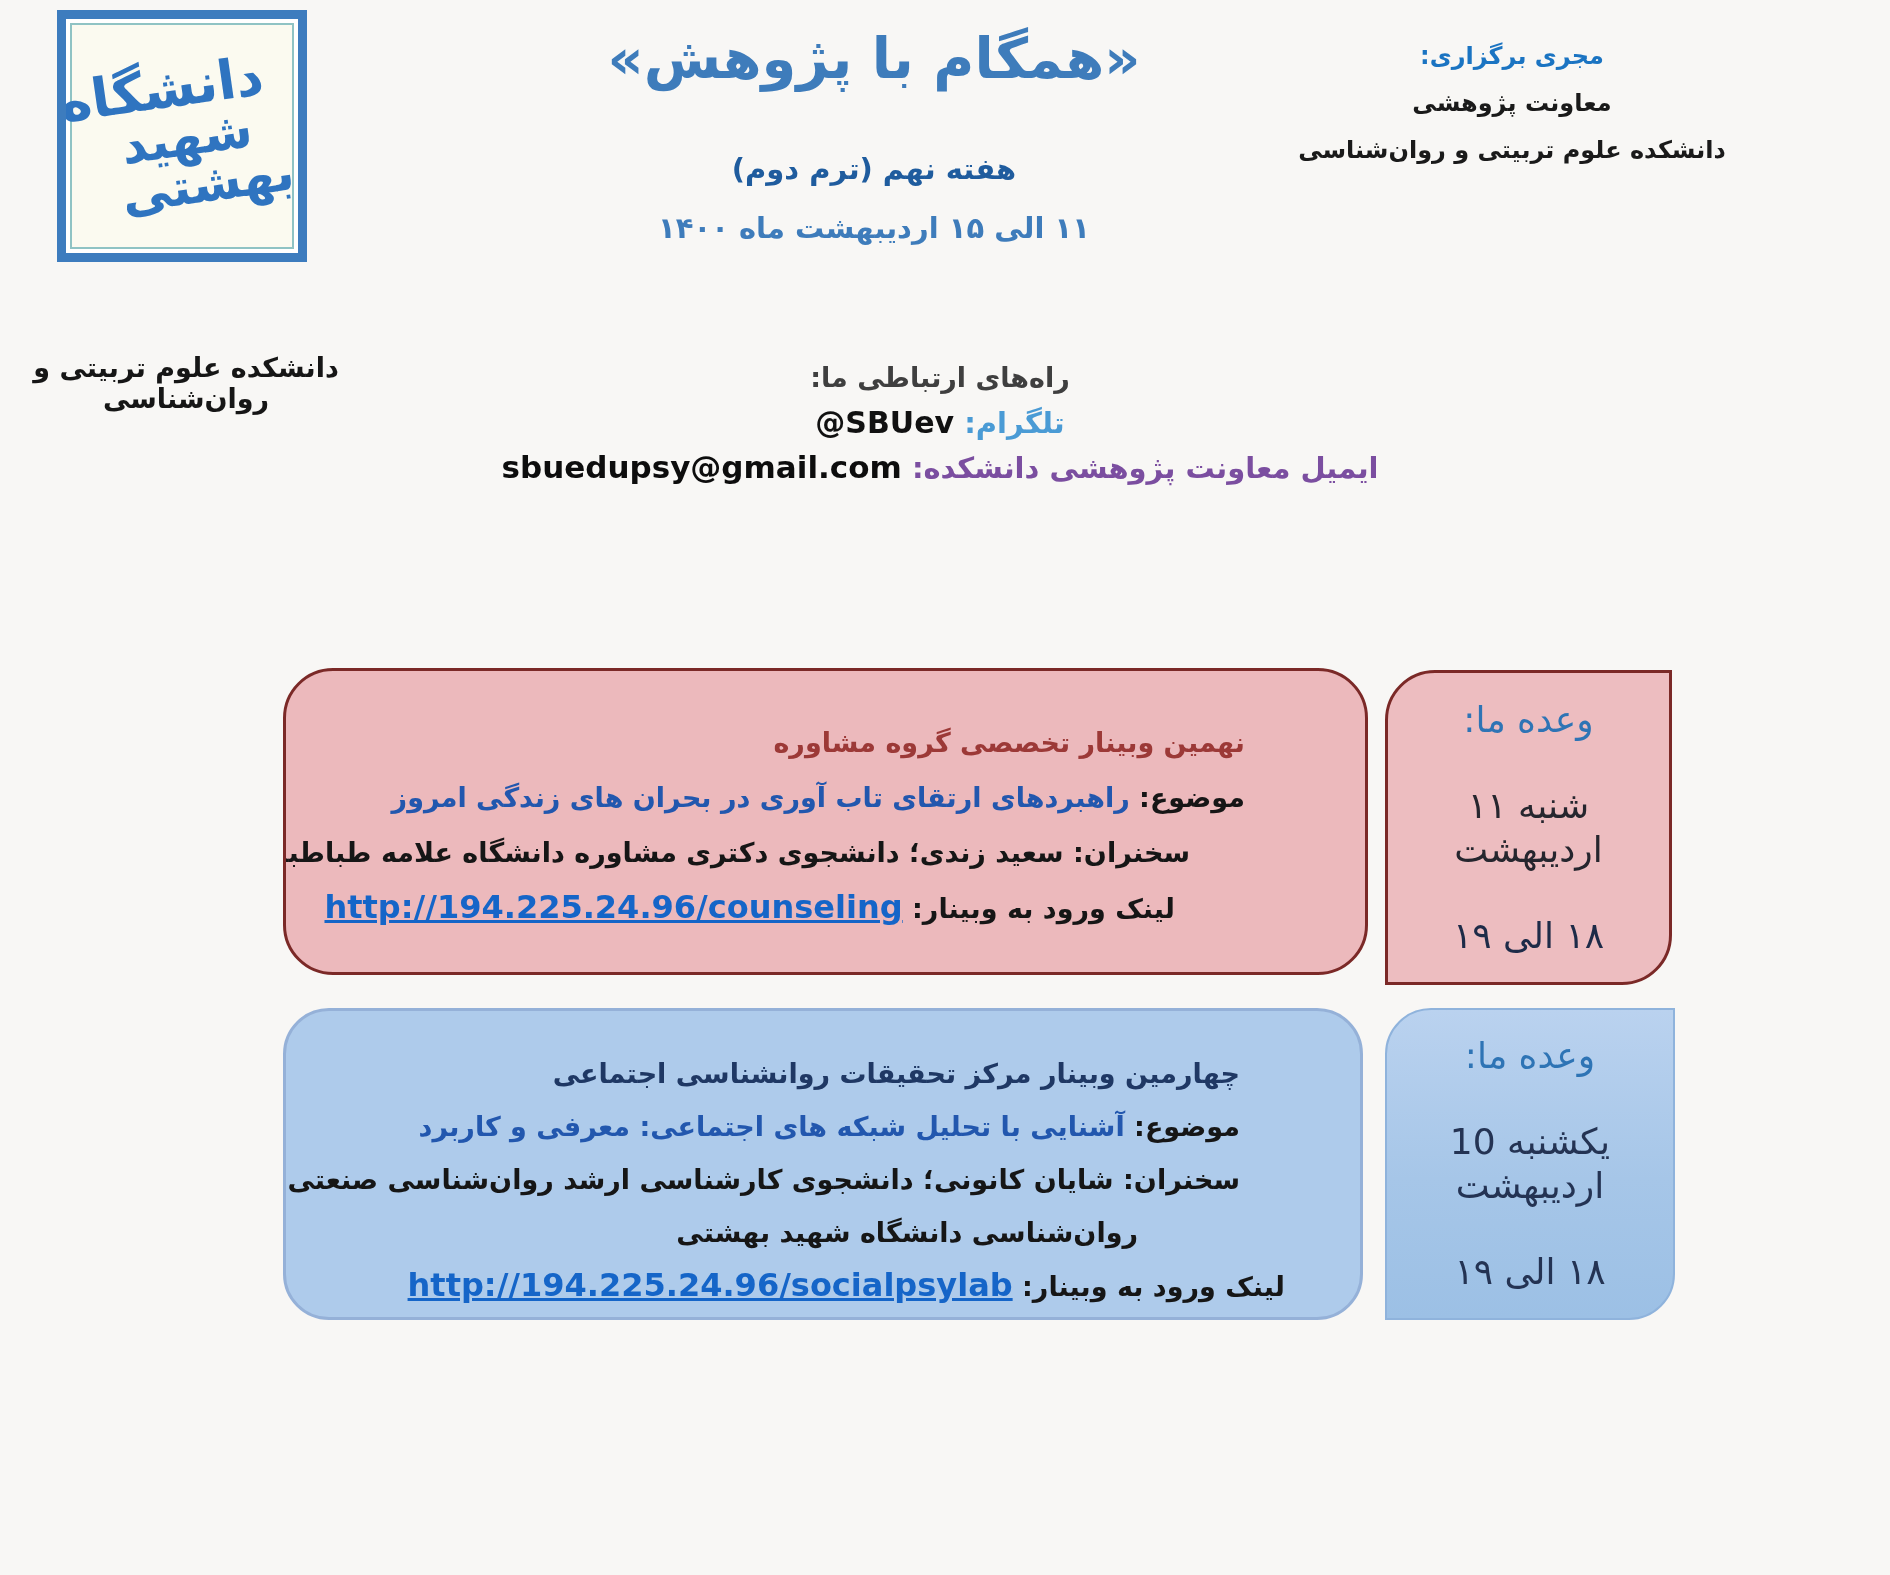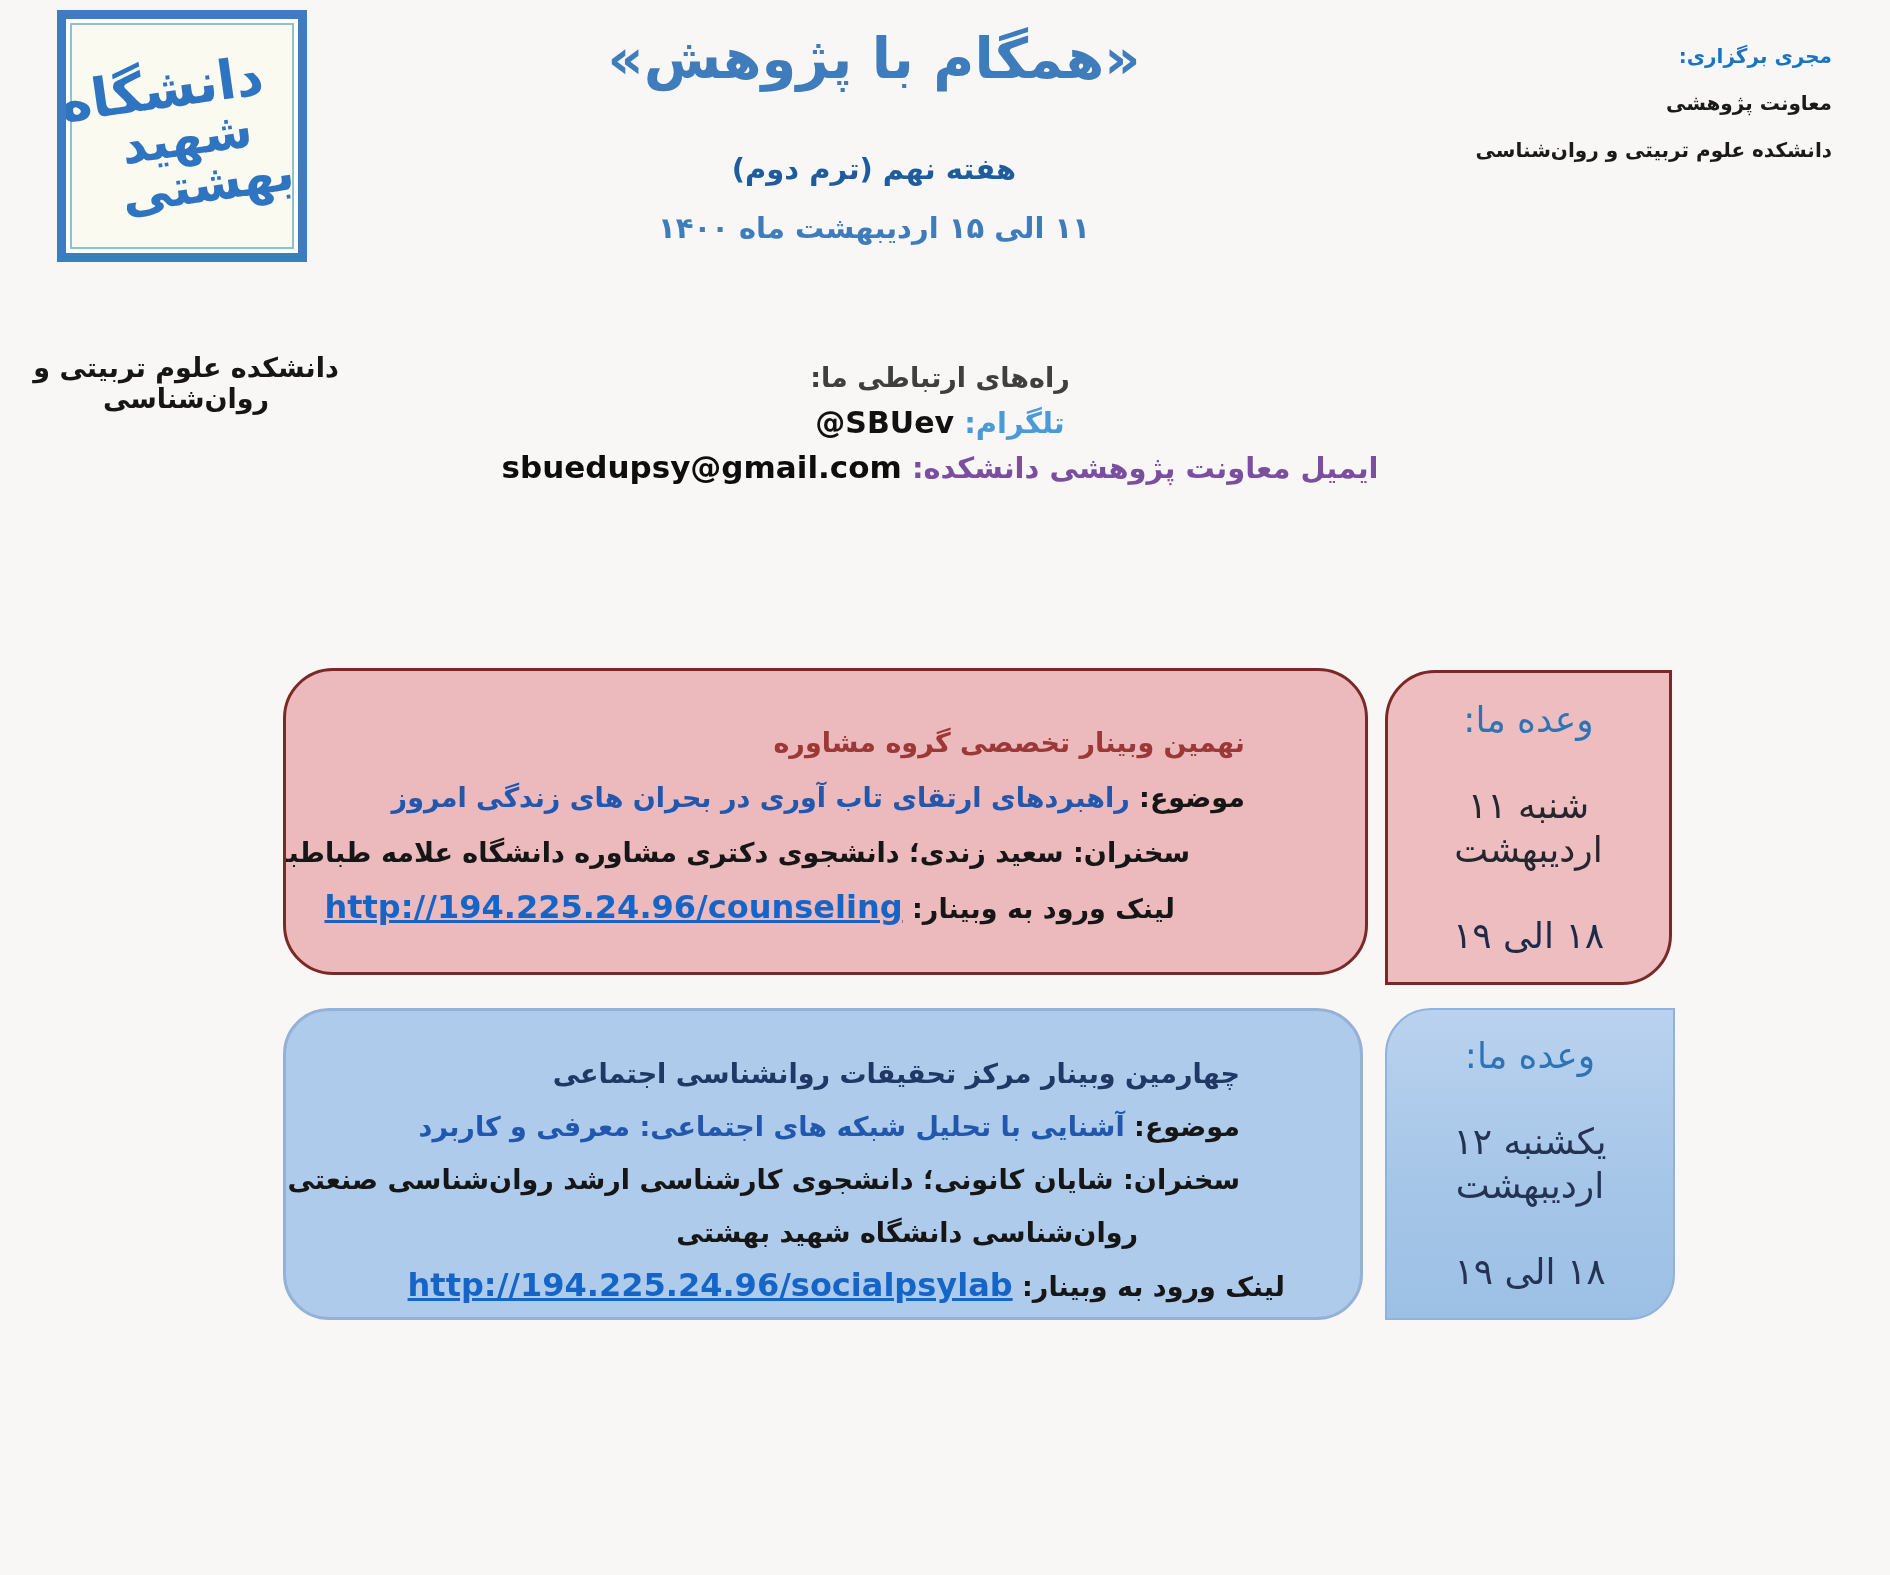--- a/index.html
+++ b/index.html
@@ -36,22 +36,22 @@
     left:374px;top:152px;width:1000px;text-align:center;direction:rtl;
     font-size:29px;font-weight:bold;color:#1f5c9e;
   }
   .date-range{
     left:374px;top:211px;width:1000px;text-align:center;direction:rtl;
     font-size:29px;font-weight:bold;color:#3e7cbb;
   }
 
   
   .organizer{
-    right:58px;top:33px;width:640px;text-align:right;direction:rtl;
-    font-size:20px;font-weight:bold;line-height:47px;color:#1a1a1a;
+    right:58px;top:33px;width:640px;text-align:center;direction:rtl;
+    font-size:24px;font-weight:bold;line-height:47px;color:#1a1a1a;
   }
   .organizer .org-label{color:#1b74c2;}
 
   
   .contact{
     left:440px;top:362px;width:1000px;text-align:center;direction:rtl;
     font-weight:bold;color:#161616;
   }
   .contact-heading{font-size:27px;color:#3f3f3f;margin-bottom:12px;}
   .contact-line{font-size:29px;margin-bottom:9px;white-space:nowrap;}
@@ -168,15 +168,15 @@
   <div class="card-line">سخنران: شایان کانونی؛ دانشجوی کارشناسی ارشد روان‌شناسی صنعتی-سازمانی دانشکده علوم‌تربیتی و</div>
   <div class="card-line speaker2-blue">روان‌شناسی دانشگاه شهید بهشتی</div>
   <div class="card-line link-line-blue">
     <span>لینک ورود به وبینار:</span>
     <span class="weblink">http://194.225.24.96/socialpsylab</span>
   </div>
 </div>
 
 <div class="abs side side-blue">
   <div class="side-label">وعده ما:</div>
-  <div class="side-day">یکشنبه ۱۲ اردیبهشت</div>
+  <div class="side-day">یکشنبه 10 اردیبهشت</div>
   <div class="side-time">۱۸ الی ۱۹</div>
 </div>
 
 </body></html>

